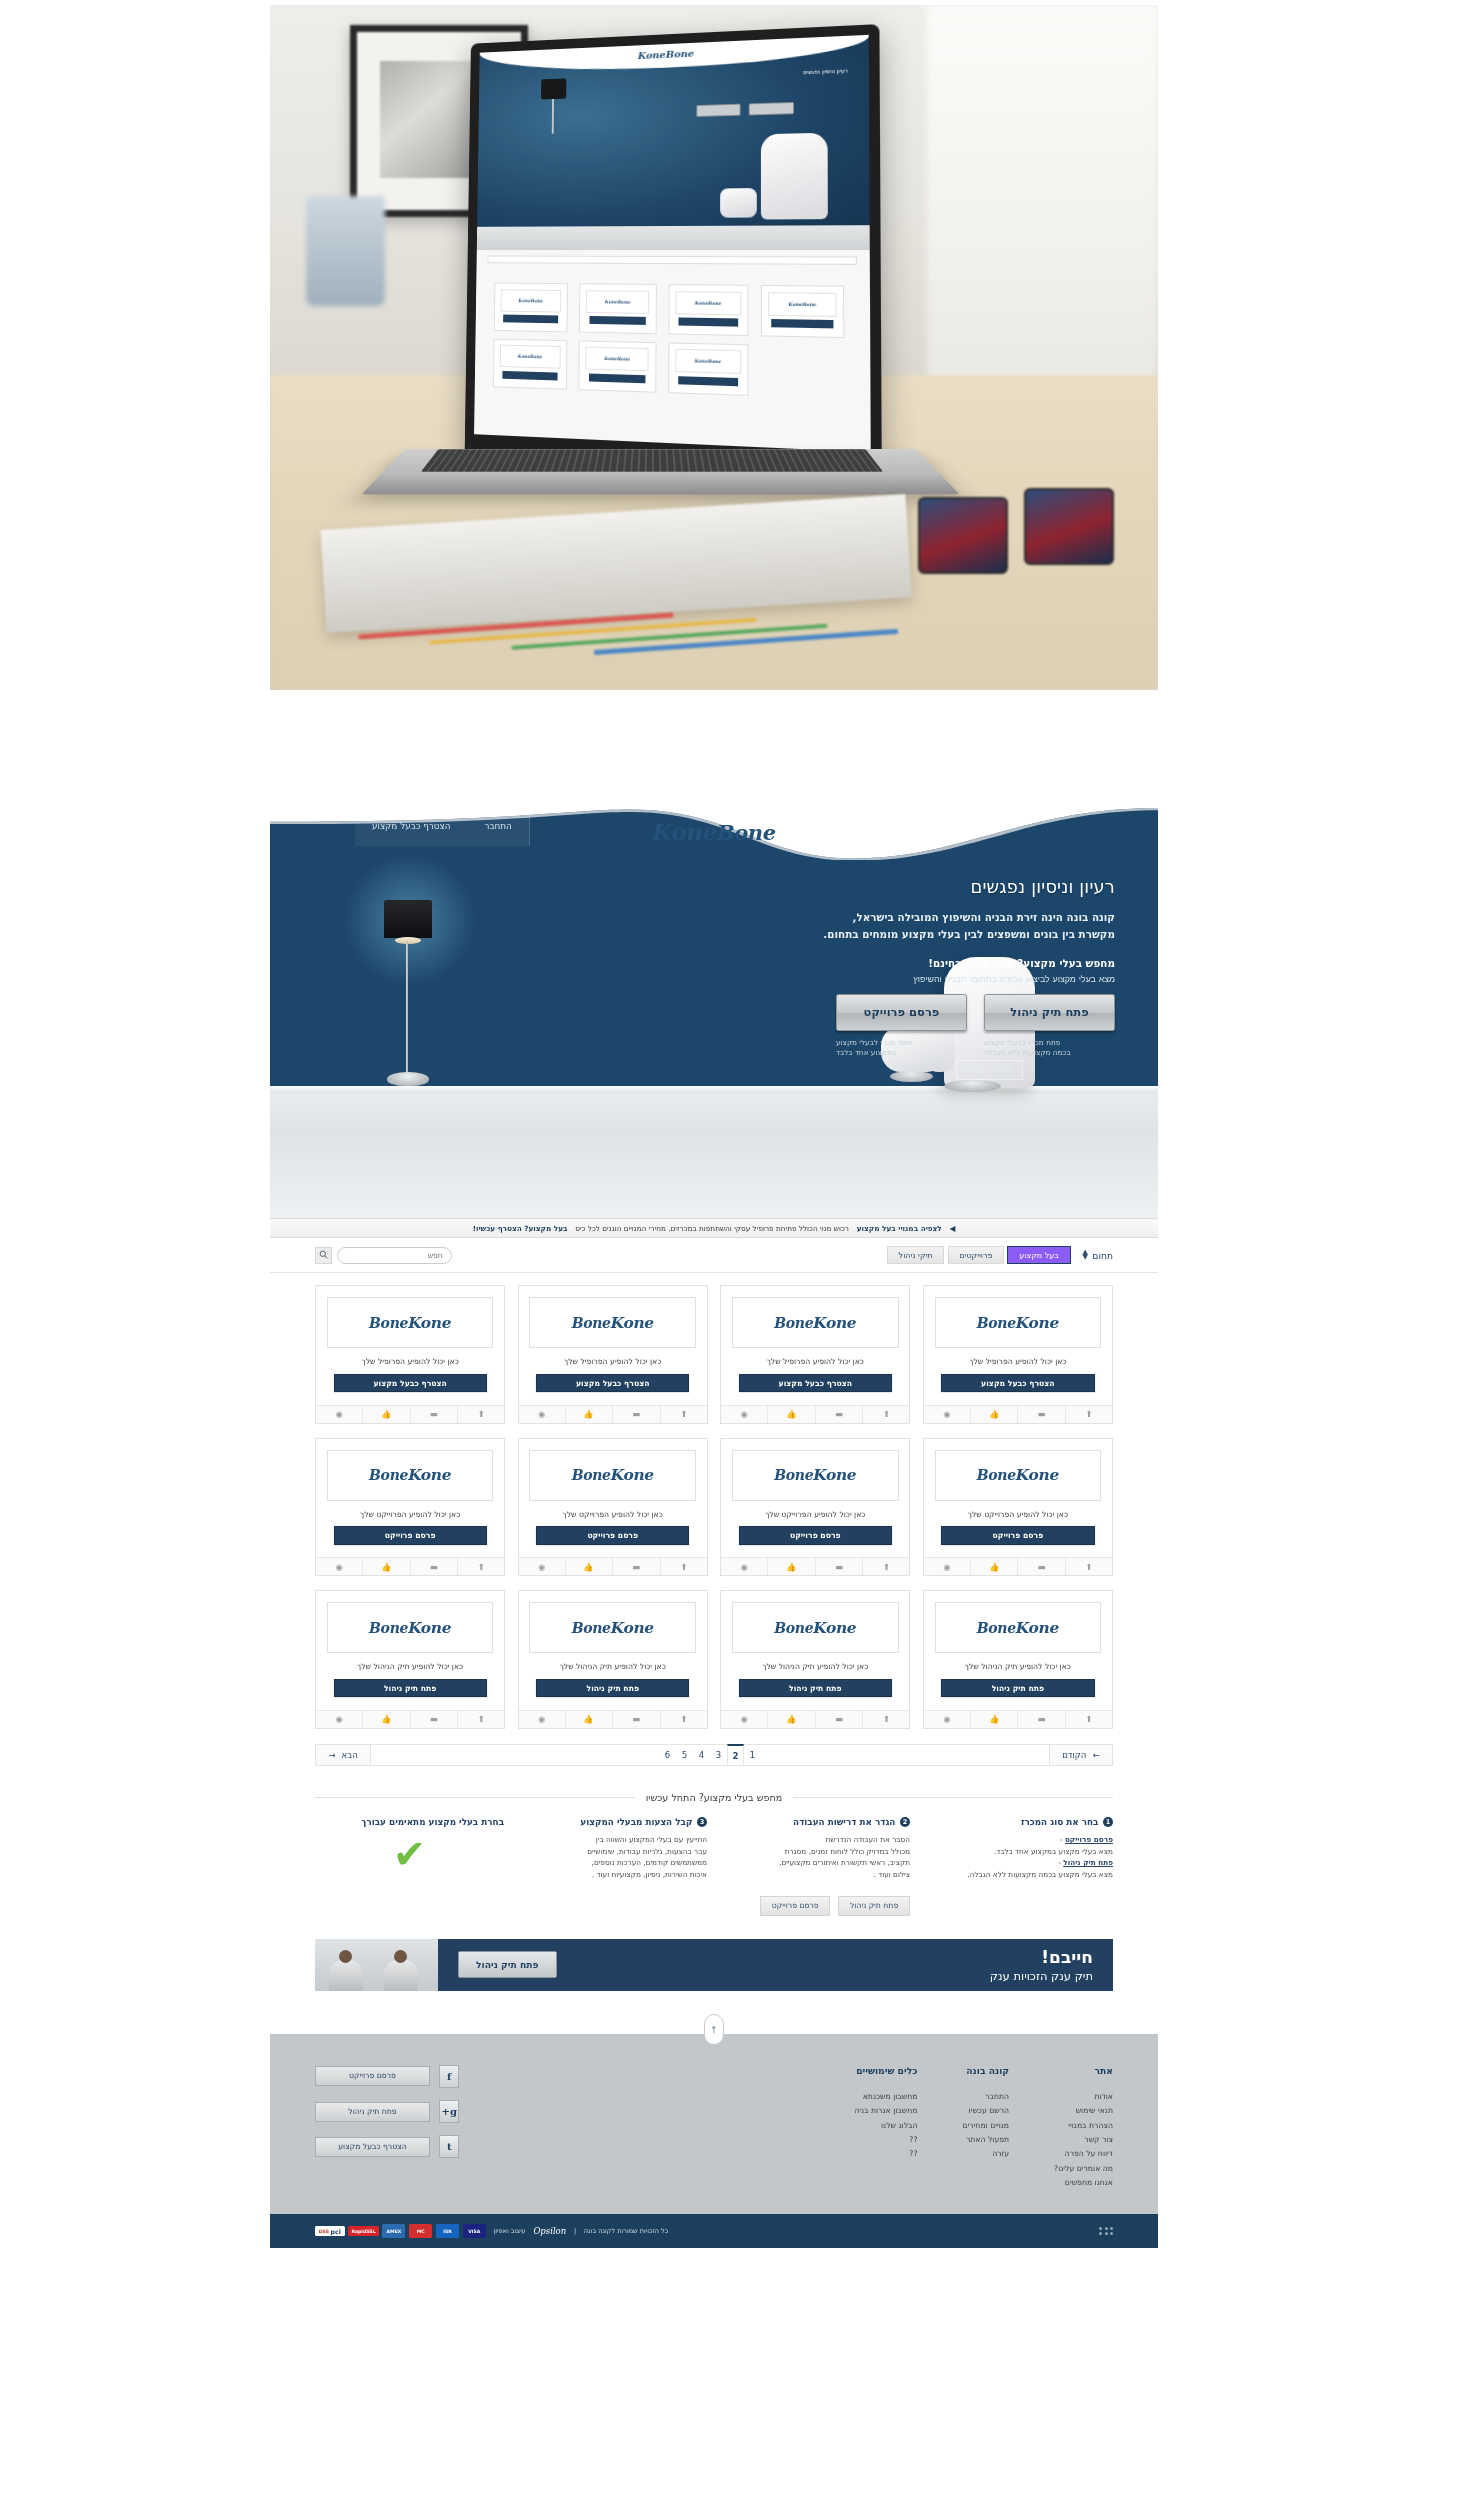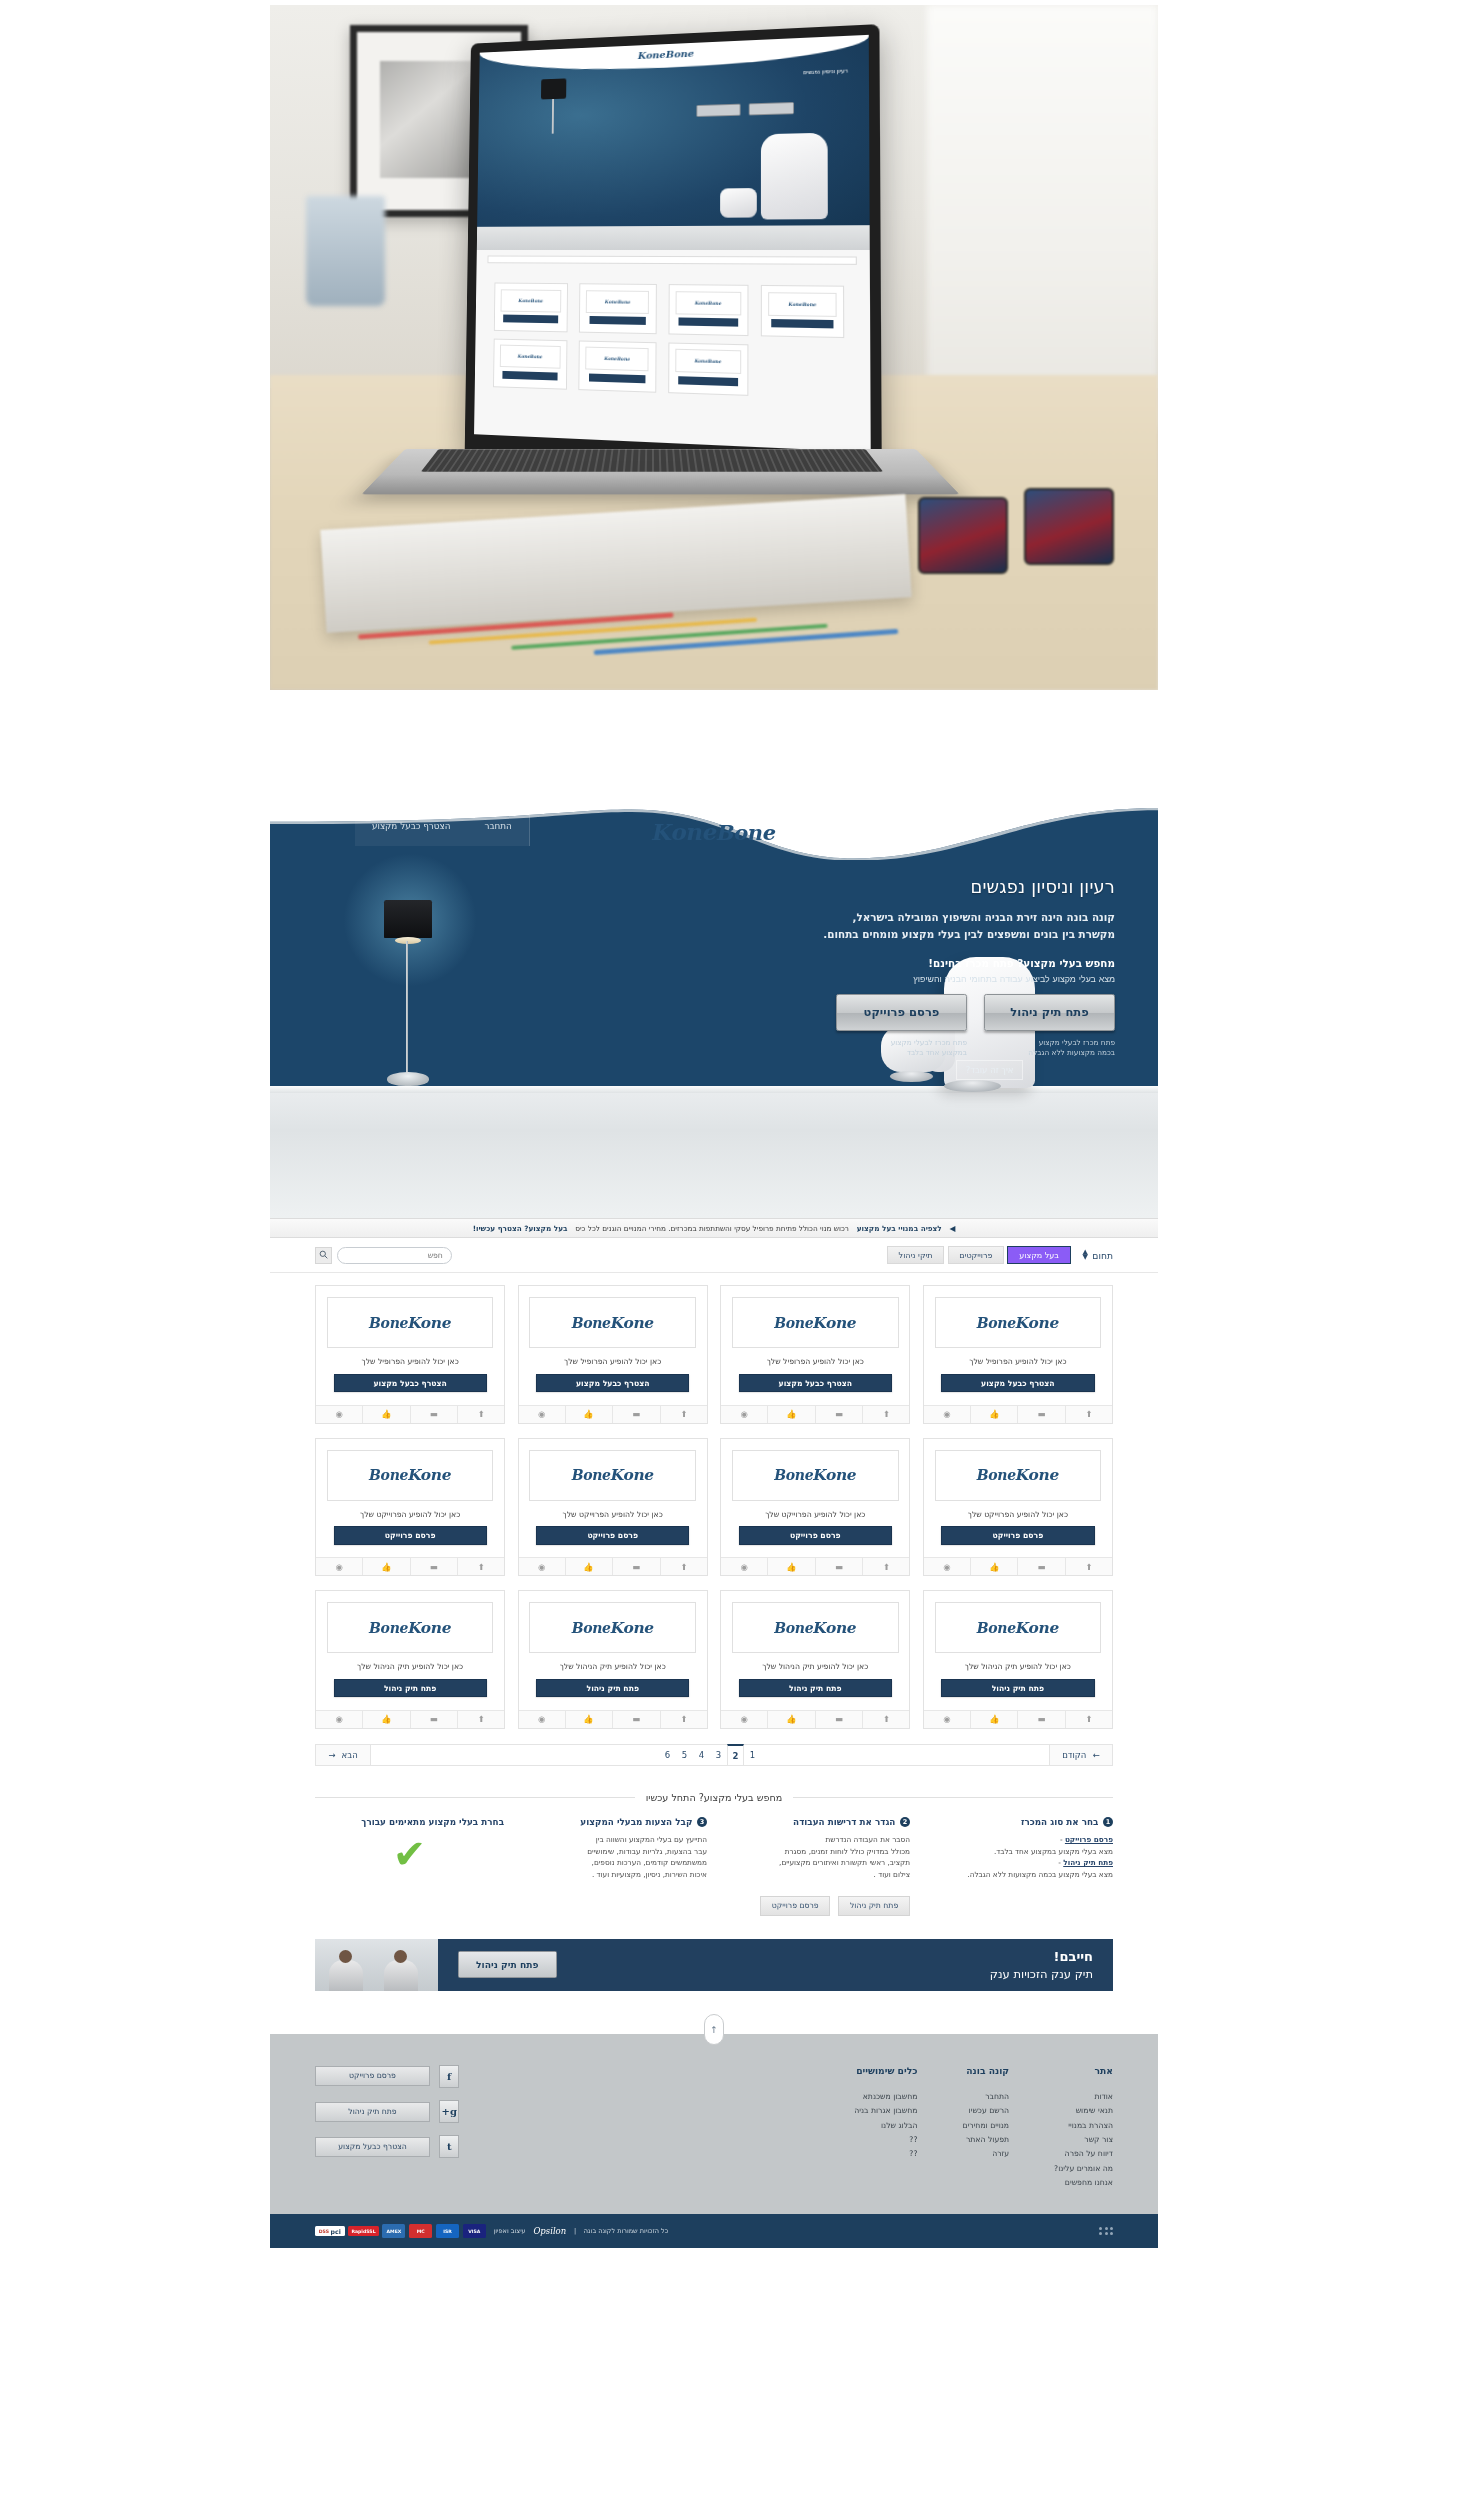--- a/index.html
+++ b/index.html
@@ -170,21 +170,21 @@
   .cta-block .sub { font-size:8.8px; color:#d7e2ea; font-weight:300; margin-bottom:10.8px; }
   .cta-row { display:flex; gap:17px; justify-content:flex-start; }
   .cta { width:131px; }
   .cta-btn {
     display:block; width:100%; height:37px; line-height:35px; text-align:center;
     background:linear-gradient(180deg,#e3e5e6 0%,#c6c9cb 50%,#b0b4b7 51%,#cfd2d4 100%);
     border:0.8px solid #8d9296; border-radius:2.3px;
     color:#1d3f5e; font-size:11.5px; font-weight:700; cursor:pointer;
     box-shadow:0 1.5px 2.3px rgba(0,0,0,.3);
   }
-  .cta-note { margin-top:6.2px; font-size:7.3px; color:#c3d1dc; line-height:10.8px; text-align:right; }
+  .cta-note { margin-top:6.2px; font-size:7.3px; color:#c3d1dc; line-height:10.8px; text-align:left; }
   .how-btn {
     position:absolute; right:135px; top:254px; z-index:5;
     padding:3.8px 8.5px; font-size:8.5px; color:#e8eef3;
     border:0.8px solid rgba(255,255,255,.45); background:rgba(255,255,255,.07);
     cursor:pointer; direction:rtl;
   }
 
   .lamp-shade { position:absolute; left:114px; top:94px; width:48px; height:38px;
     background:linear-gradient(180deg,#24262a,#0e0f11); border-radius:2.3px 2.3px 0.8px 0.8px; z-index:3; }
   .lamp-glow { position:absolute; left:71px; top:45px; width:138px; height:138px; z-index:2;
@@ -292,21 +292,21 @@
   
   .promo { direction:rtl; margin:23px 45px 0; display:flex; height:52px; }
   .promo-photo { width:123px; background:linear-gradient(180deg,#dfe3e6,#c4cace);
     position:relative; overflow:hidden; }
   .pp-person { position:absolute; bottom:0; width:34px; height:31px;
     background:linear-gradient(180deg,#e9e9ea,#b9bcbf); border-radius:14px 14px 0 0; }
   .pp-head { position:absolute; width:13px; height:13px; border-radius:50%; background:#6f5543; }
   .promo-body { flex:1; background:#22405f; display:flex; align-items:center;
     justify-content:space-between; padding:0 20px; }
   .promo-text { color:#fff; text-align:right; }
-  .promo-text .t1 { font-size:13px; font-weight:700; }
+  .promo-text .t1 { font-size:17px; font-weight:700; }
   .promo-text .t2 { font-size:11.5px; font-weight:400; margin-top:2.3px; }
   .promo-btn { background:linear-gradient(180deg,#e6e8ea,#c3c7ca); border:0.8px solid #8f9499;
     color:#1d3f5e; font-size:9.2px; font-weight:700; padding:7px 17px; cursor:pointer;
     border-radius:1.5px; }
 
   
   .scrolltop-wrap { position:relative; height:20px; margin-top:23px; }
   .scrolltop { position:absolute; left:50%; top:0; transform:translateX(-50%);
     width:20px; height:31px; border:0.8px solid #c9ccce; border-radius:10px;
     background:#fff; display:flex; align-items:center; justify-content:center;

